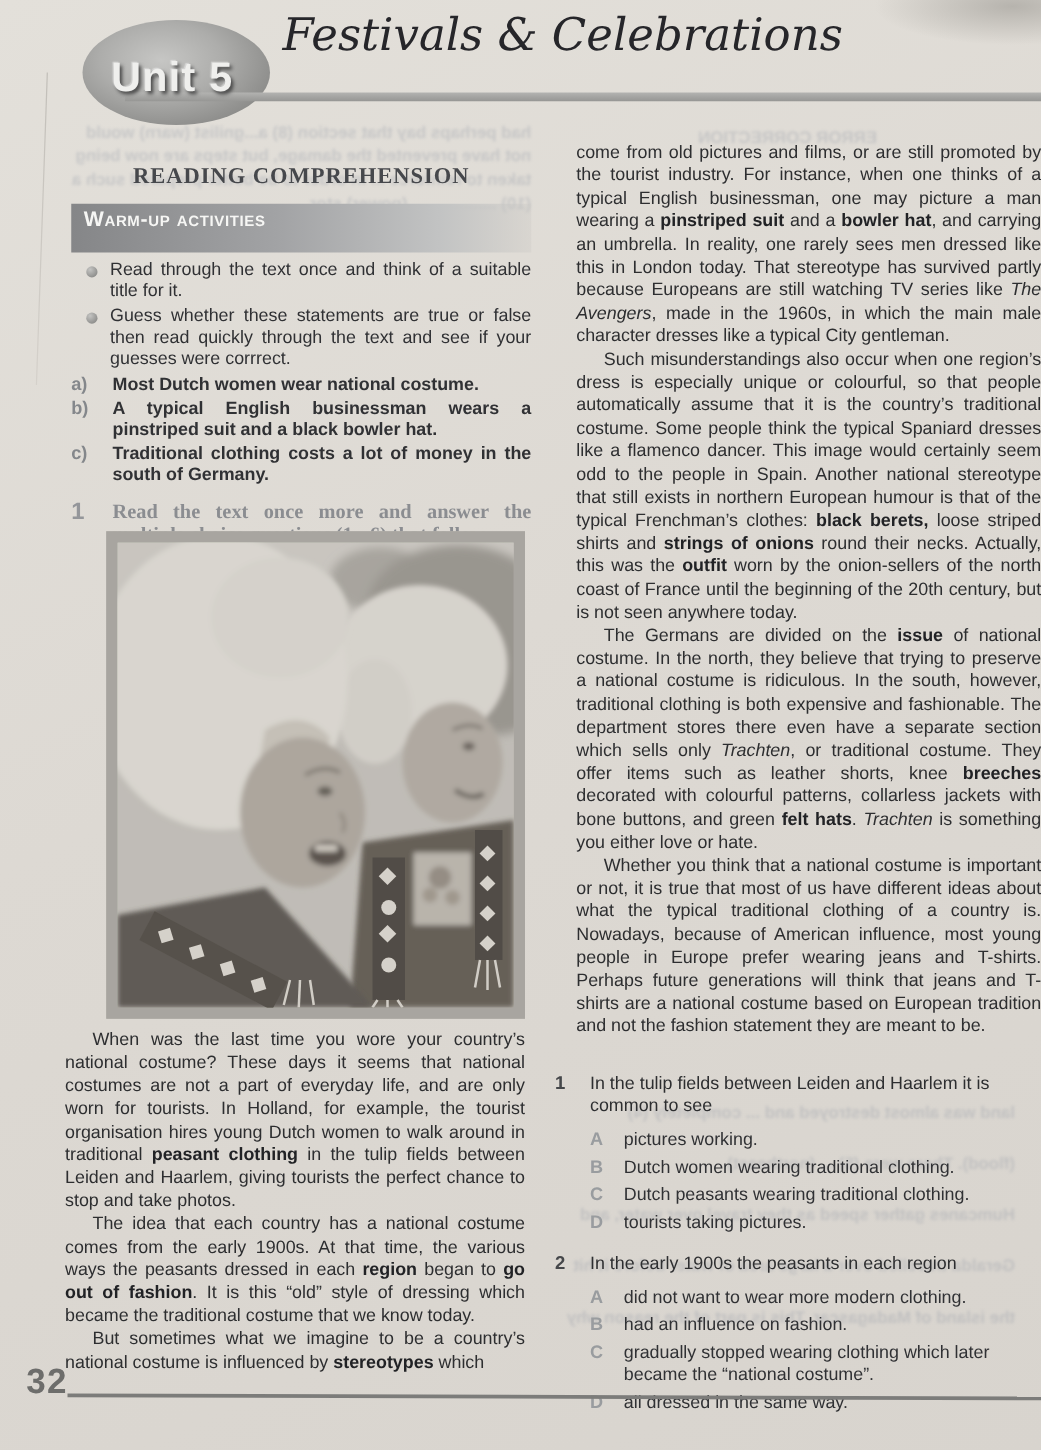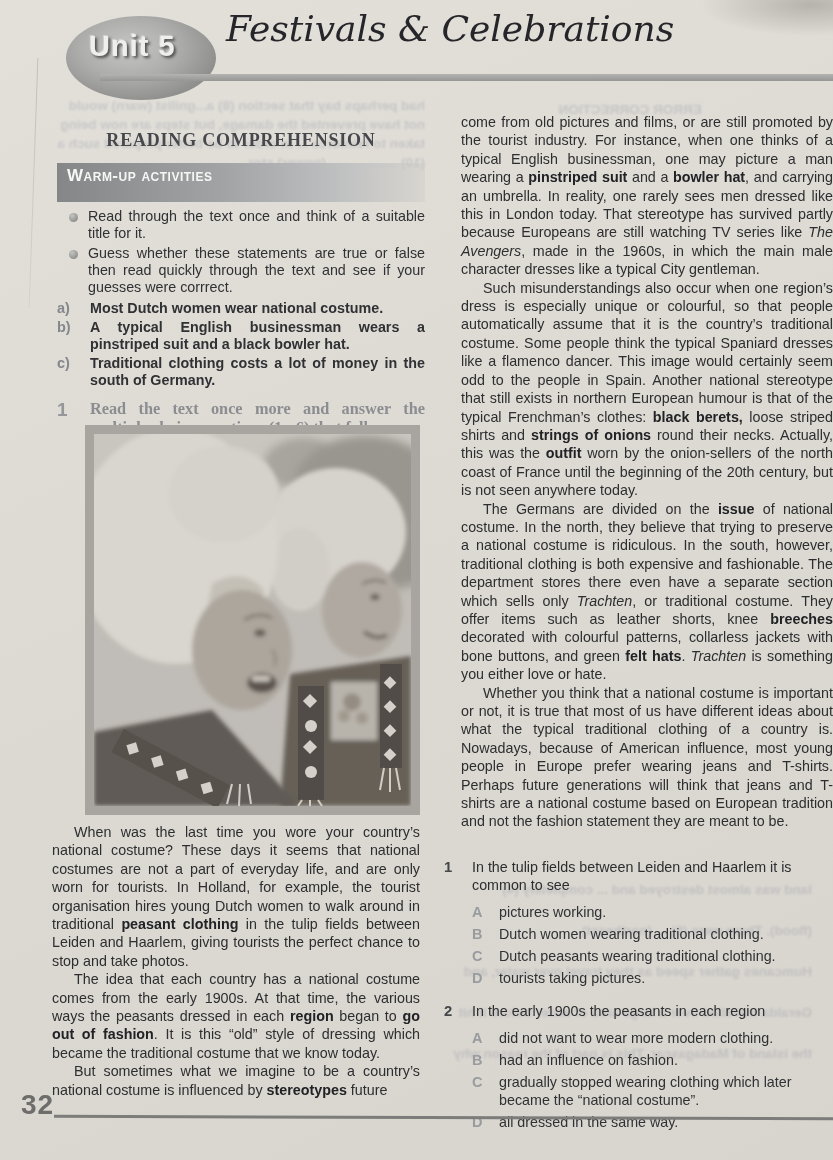--- a/index.html
+++ b/index.html
@@ -18,22 +18,22 @@
   .bleed { position:absolute; z-index:1; transform:scaleX(-1); filter:blur(1.3px);
     opacity:.26; color:#7e8798; font-size:13.5px; line-height:19px; font-weight:bold; pointer-events:none; }
   .bleed .line { display:block; }
   .bleed-right-low .line { margin-bottom:22px; }
   
   .badge-oval { position:absolute; left:66px; top:16px; width:150px; height:84px; z-index:3;
     border-radius:50%;
     background:radial-gradient(ellipse at 42% 38%, #c6c6c4 0%, #adadab 40%, #8b8b89 78%, #767674 100%); }
   .header-rule { position:absolute; left:100px; right:0; top:74px; height:7px; z-index:4;
     background:linear-gradient(#b3b3b1,#969694); }
-  .badge-label { position:absolute; left:89px; top:30px; z-index:5;
-    font-weight:bold; font-size:29px; letter-spacing:1px; color:#efefed;
+  .badge-label { position:absolute; left:89px; top:43px; z-index:5;
+    font-weight:bold; font-size:33px; letter-spacing:1px; color:#efefed;
     text-shadow:2px 2px 3px rgba(70,70,70,.95), -1px -1px 1px rgba(255,255,255,.45); }
   .page-title { position:absolute; left:226px; top:8px; z-index:5;
     font-family:"DejaVu Serif", serif; font-style:italic; font-size:36px; color:#26262a; }
   
   .warmup-block { position:absolute; left:57px; top:130px; width:368px; z-index:2; }
   .section-title { font-family:"Liberation Serif", serif; font-weight:bold; font-size:18px;
     letter-spacing:.8px; color:#46484c; text-align:center; }
   .banner { margin-top:12px; height:39px; line-height:26px; padding-left:10px;
     background:linear-gradient(90deg,#858688 0%,#a2a3a5 45%,#c2c3c3 80%,rgba(200,198,194,.3) 100%);
     color:#f6f6f4; font-weight:bold; font-size:17px; font-variant:small-caps; letter-spacing:.5px; }
@@ -241,21 +241,21 @@
         </g>
       </g>
 
       <rect width="317" height="372" fill="#ccc9c2" opacity=".20"></rect>
     </svg>
   </figure>
 
   <div class="article-left">
     <p class="par indent"><span>When was the last time you wore your country’s national costume? These days it seems that national costumes are not a part of everyday life, and are only worn for tourists. In Holland, for example, the tourist organisation hires young Dutch women to walk around in traditional </span><span class="b">peasant clothing</span><span> in the tulip fields between Leiden and Haarlem, giving tourists the perfect chance to stop and take photos.</span></p>
     <p class="par indent"><span>The idea that each country has a national costume comes from the early 1900s. At that time, the various ways the peasants dressed in each </span><span class="b">region</span><span> began to </span><span class="b">go out of fashion</span><span>. It is this “old” style of dressing which became the traditional costume that we know today.</span></p>
-    <p class="par indent"><span>But sometimes what we imagine to be a country’s national costume is influenced by </span><span class="b">stereotypes</span><span> future</span></p>
+    <p class="par indent"><span>But sometimes what we imagine to be a country’s national costume is influenced by </span><span class="b">stereotypes</span><span> which</span></p>
   </div>
 
   <div class="article-right">
     <p class="par"><span>come from old pictures and films, or are still promoted by the tourist industry. For instance, when one thinks of a typical English businessman, one may picture a man wearing a </span><span class="b">pinstriped suit</span><span> and a </span><span class="b">bowler hat</span><span>, and carrying an umbrella. In reality, one rarely sees men dressed like this in London today. That stereotype has survived partly because Europeans are still watching TV series like </span><span class="i">The Avengers</span><span>, made in the 1960s, in which the main male character dresses like a typical City gentleman.</span></p>
     <p class="par indent"><span>Such misunderstandings also occur when one region’s dress is especially unique or colourful, so that people automatically assume that it is the country’s traditional costume. Some people think the typical Spaniard dresses like a flamenco dancer. This image would certainly seem odd to the people in Spain. Another national stereotype that still exists in northern European humour is that of the typical Frenchman’s clothes: </span><span class="b">black berets,</span><span> loose striped shirts and </span><span class="b">strings of onions</span><span> round their necks. Actually, this was the </span><span class="b">outfit</span><span> worn by the onion-sellers of the north coast of France until the beginning of the 20th century, but is not seen anywhere today.</span></p>
     <p class="par indent"><span>The Germans are divided on the </span><span class="b">issue</span><span> of national costume. In the north, they believe that trying to preserve a national costume is ridiculous. In the south, however, traditional clothing is both expensive and fashionable. The department stores there even have a separate section which sells only </span><span class="i">Trachten</span><span>, or traditional costume. They offer items such as leather shorts, knee </span><span class="b">breeches</span><span> decorated with colourful patterns, collarless jackets with bone buttons, and green </span><span class="b">felt hats</span><span>. </span><span class="i">Trachten</span><span> is something you either love or hate.</span></p>
     <p class="par indent"><span>Whether you think that a national costume is important or not, it is true that most of us have different ideas about what the typical traditional clothing of a country is. Nowadays, because of American influence, most young people in Europe prefer wearing jeans and T-shirts. Perhaps future generations will think that jeans and T-shirts are a national costume based on European tradition and not the fashion statement they are meant to be.</span></p>
   </div>
 
   <div class="questions">

